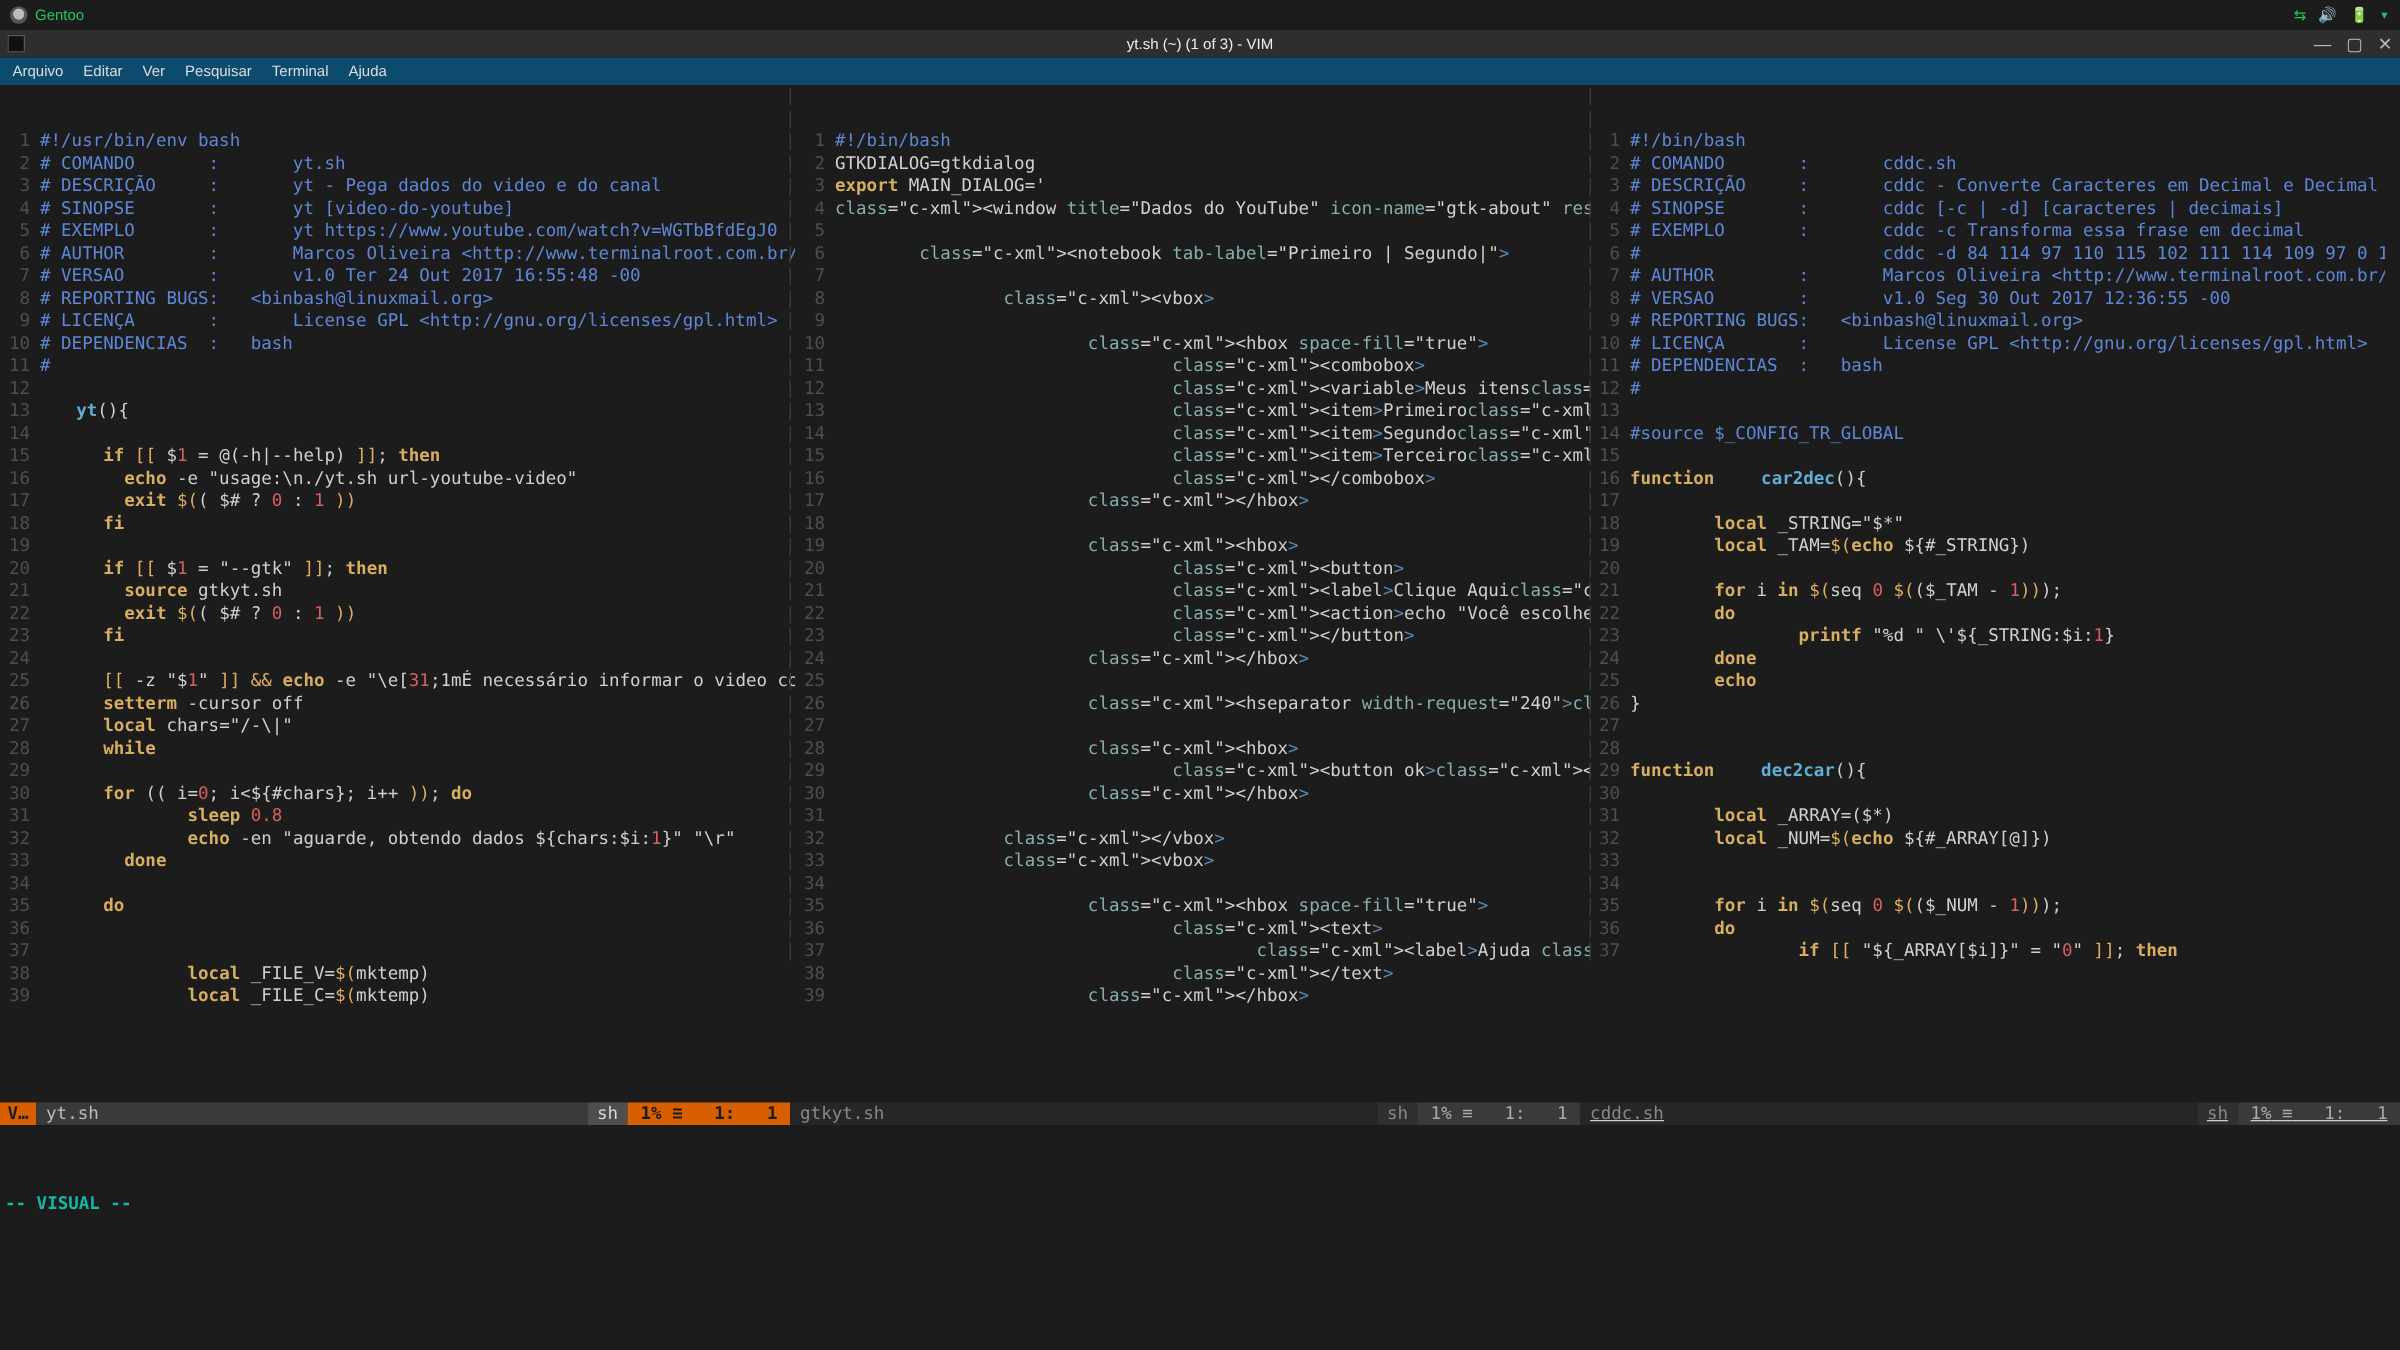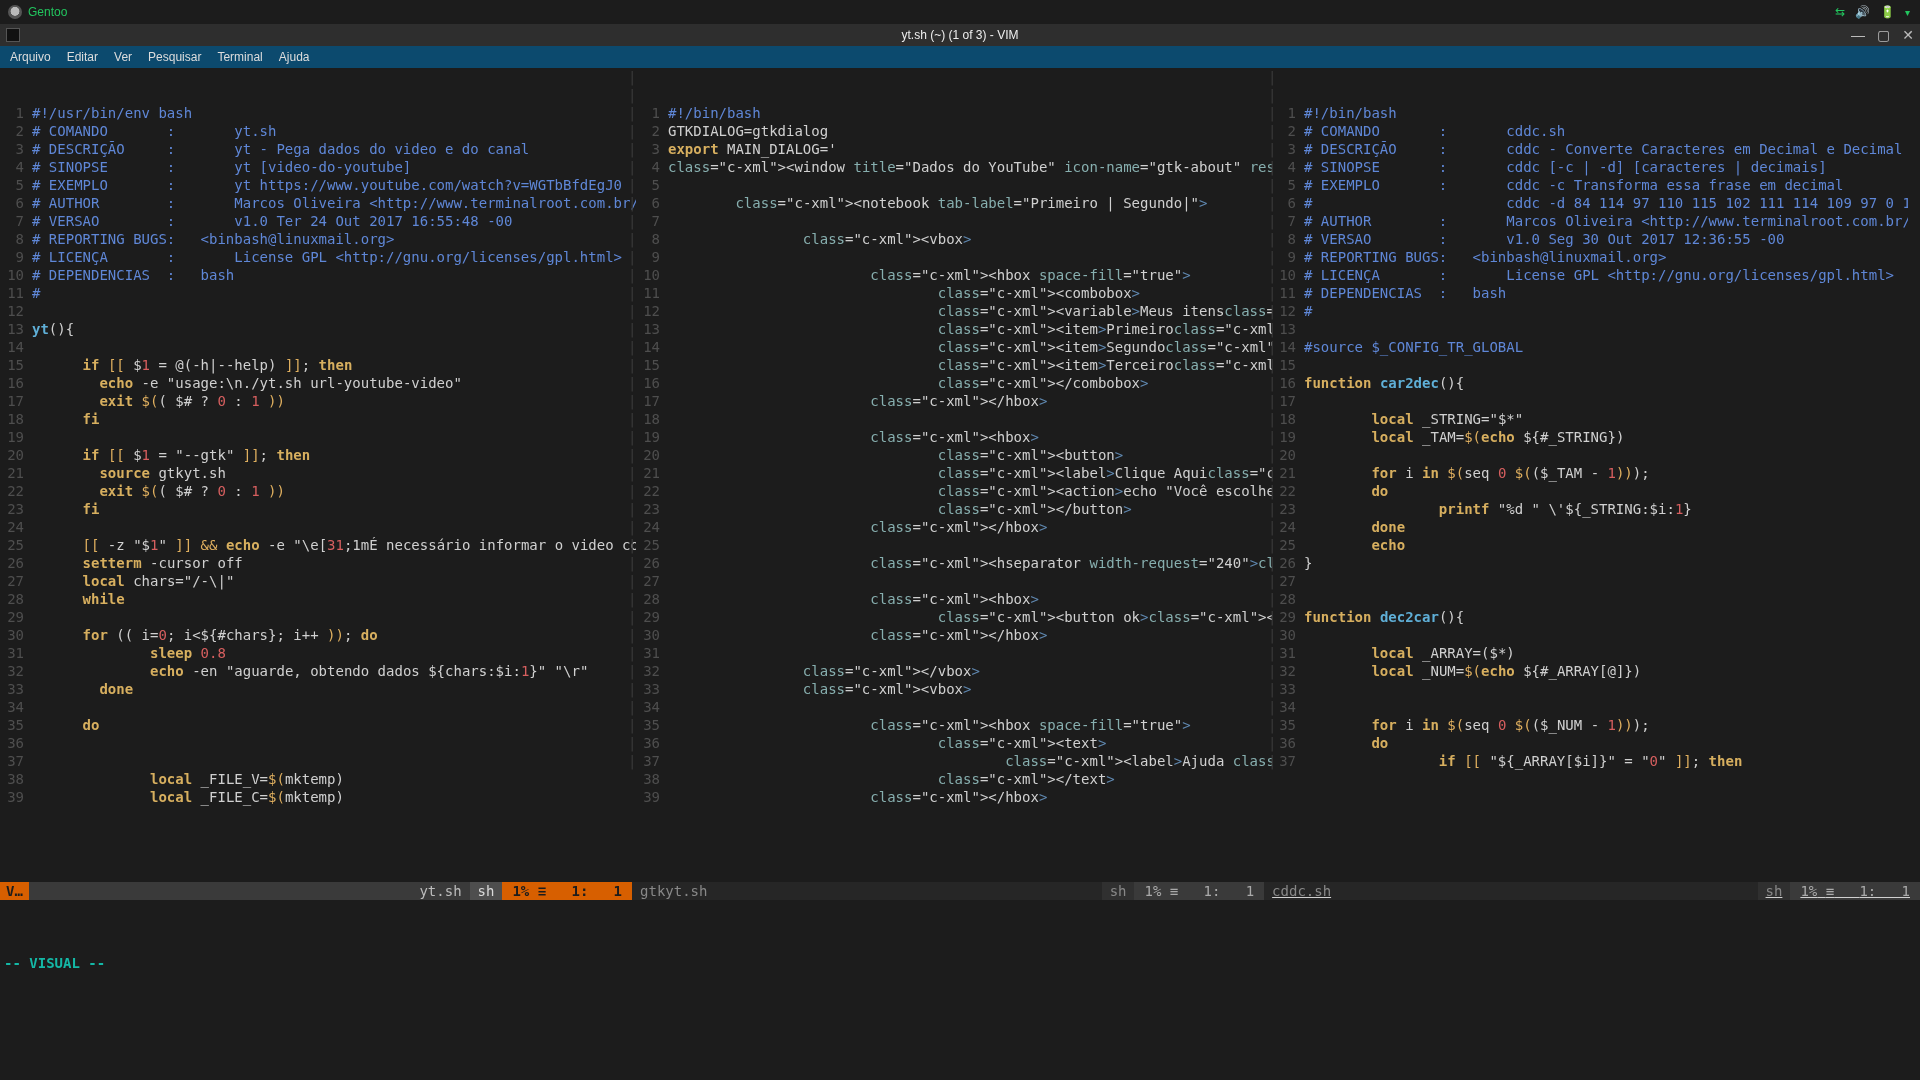--- a/index.html
+++ b/index.html
@@ -130,21 +130,21 @@
     width: 10px;
     color: #3a3a3a;
   }
   .sep1 { left: 628px; }
   .sep2 { left: 1268px; }
   .sep .bar { height: 18px; }
   
   .c-comment { color: #5f87d7; }
   .c-kw      { color: #d7af5f; font-weight: bold; }
   .c-num     { color: #d75f5f; }
-  .c-func    { color: #5fafd7; font-weight: bold; }
+  .c-func    { color: #5fafd7; font-weight: bold; margin-left: 29px; }
   .c-xml     { color: #5f87af; }
   .c-attr    { color: #87afaf; }
   .c-yellow  { color: #dfaf5f; }
   
   .statusbars {
     display: flex;
     height: 18px;
     font-size: 14px;
   }
   .stat {
@@ -154,21 +154,21 @@
   }
   .stat1 { width: 636px; }
   .stat2 { width: 636px; }
   .stat3 { width: 660px; text-decoration: underline; }
   .stat-active-a {
     background: #d75f00; color: #1c1c1c; font-weight: bold;
     padding: 0 6px;
   }
   .stat-active-b {
     background: #3a3a3a; color: #bcbcbc;
-    flex: 1; padding: 0 8px; text-align: right;
+    flex: 1; padding: 0 8px;
   }
   .stat-active-c {
     background: #4e4e4e; color: #dadada; padding: 0 8px;
   }
   .stat-active-d {
     background: #d75f00; color: #1c1c1c; font-weight: bold;
     padding: 0 10px;
   }
   .stat-inactive-a {
     background: #262626; color: #888; flex:1; padding: 0 8px;

